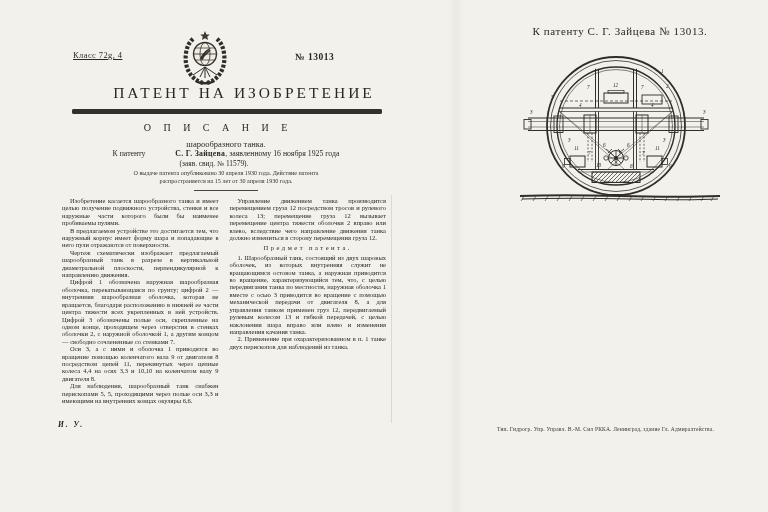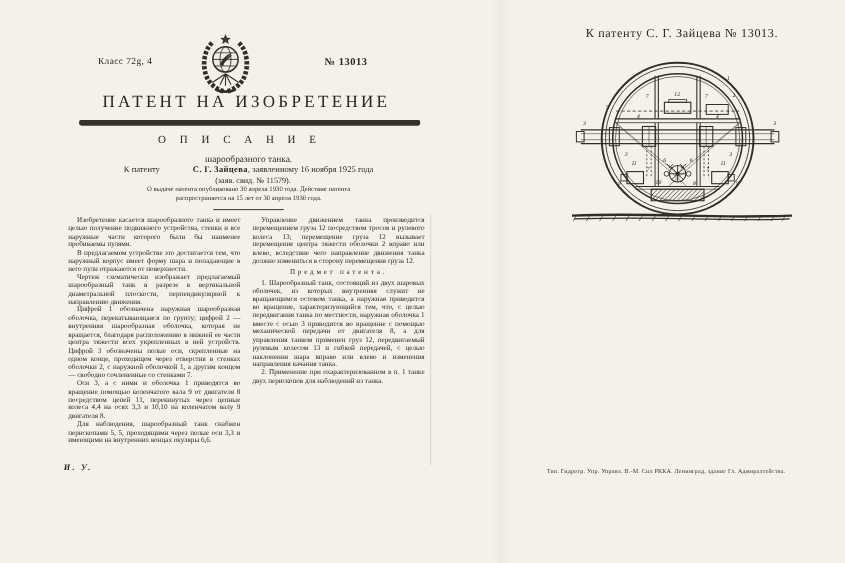--- a/index.html
+++ b/index.html
@@ -6,30 +6,30 @@
   body{
     width:768px;height:512px;position:relative;overflow:hidden;
     background:radial-gradient(ellipse at 50% 45%, #f6f4ef 0%, #f2f0e9 70%, #ecead f 100%), #f2f0ea;
     background-color:#f3f1eb;
     font-family:"Liberation Serif","DejaVu Serif",serif;
     color:#2b2822;
   }
   .abs{position:absolute;}
   .ctr{text-align:center;}
   
-  .class-label{left:89px;top:50px;font-size:8.5px;letter-spacing:.4px;}
+  .class-label{left:73px;top:50px;font-size:8.5px;letter-spacing:.4px;text-decoration:underline;}
   .pat-number{left:295px;top:52px;font-size:9.5px;font-weight:bold;letter-spacing:.5px;}
   .emblem{left:180px;top:29px;width:50px;height:58px;}
-  .main-title{left:68px;top:84px;width:312px;font-size:15.5px;letter-spacing:3px;white-space:nowrap;}
+  .main-title{left:88px;top:84px;width:312px;font-size:15.5px;letter-spacing:3px;white-space:nowrap;}
   .title-rule{left:72px;top:109px;width:310px;height:4.5px;background:#34312b;border-radius:2px/50%;box-shadow:0 0 .5px #34312b;}
   .descr-heading{left:62px;top:122px;width:312px;font-size:10px;letter-spacing:5px;font-weight:normal;}
   .descr-subject{left:70px;top:139px;width:312px;font-size:8.5px;}
   .patent-line{left:70px;top:149px;width:312px;font-size:7.8px;}
   .patent-line b{letter-spacing:.3px;padding-left:28px;}
-  .app-note{left:74px;top:158.5px;width:312px;font-size:7.4px;}
+  .app-note{left:58px;top:158.5px;width:312px;font-size:7.4px;}
   .fineprint{left:80px;top:170px;width:292px;font-size:6.1px;line-height:7.6px;color:#37332c;}
   .short-rule{left:194px;top:190px;width:64px;height:1.2px;background:#4a463e;}
   .body-cols{
     left:62px;top:197px;width:324px;height:220px;
     column-count:2;column-gap:11px;column-fill:auto;
     font-size:6.5px;line-height:7.4px;text-align:justify;
     hyphens:auto;-webkit-hyphens:auto;
   }
   .body-cols p{margin:0;text-indent:8px;}
   .claims-heading{text-align:center;text-indent:0 !important;letter-spacing:2.5px;margin:3px 0 2px 0 !important;}

